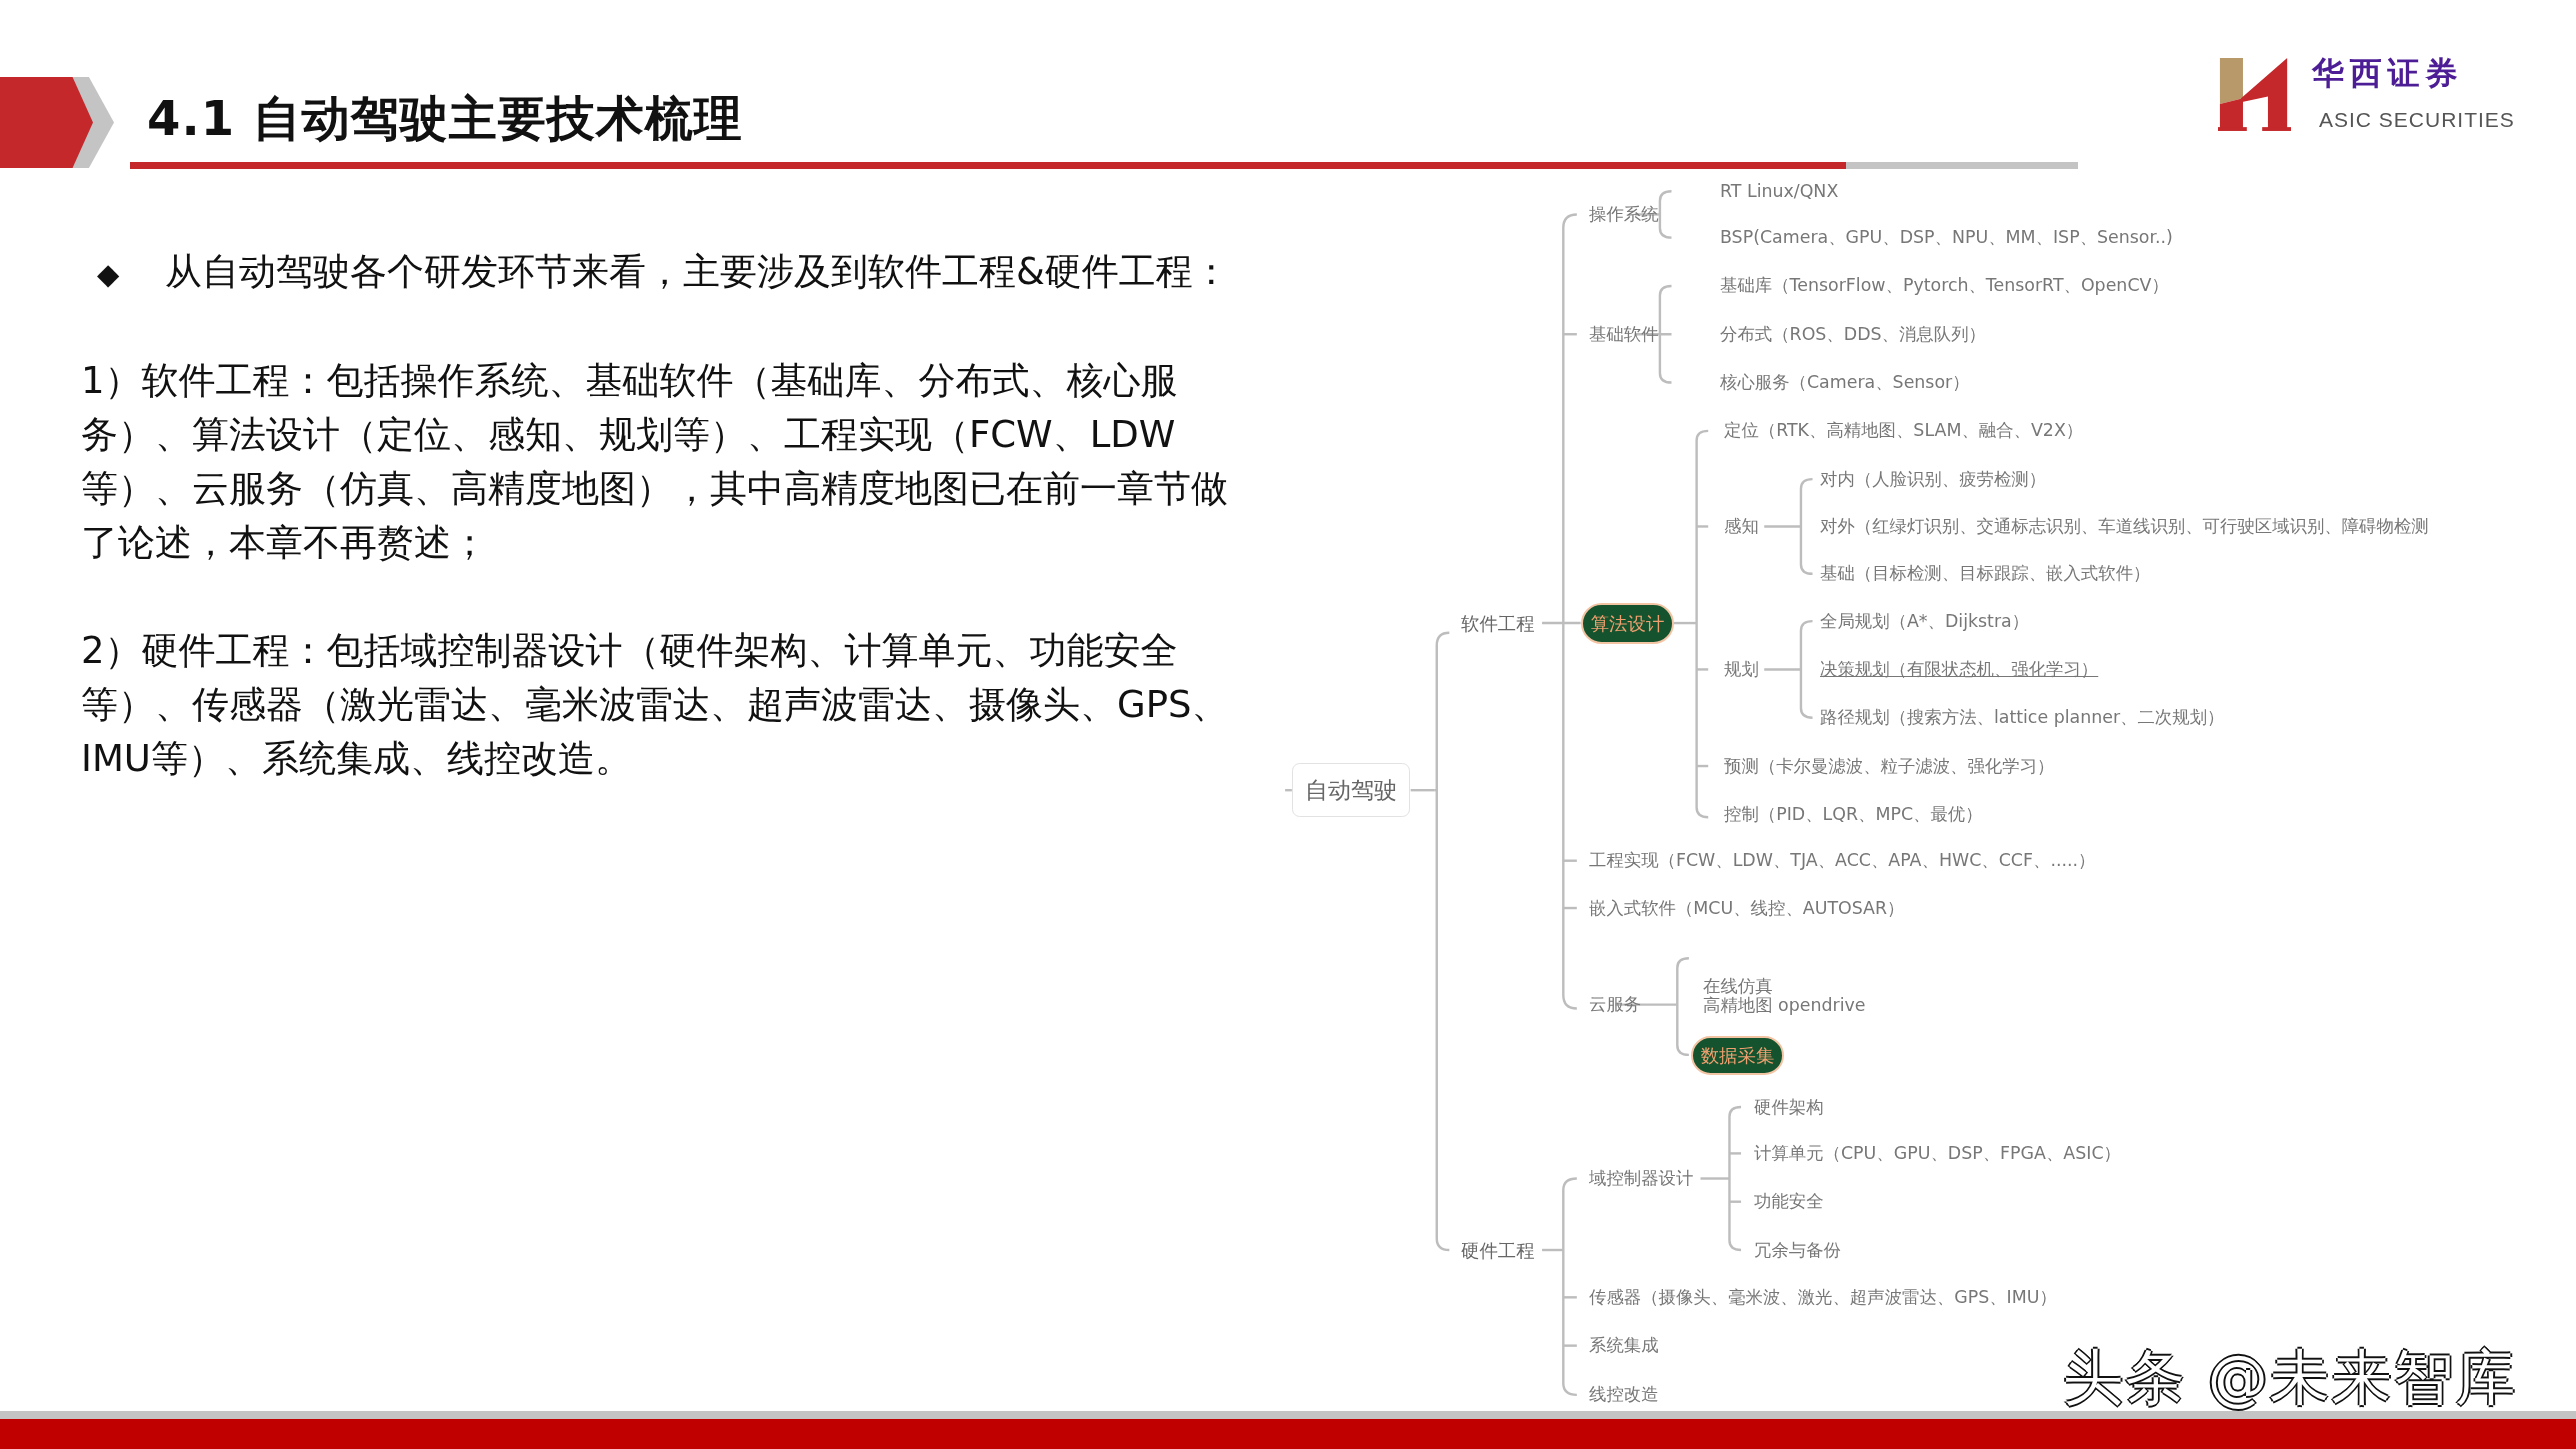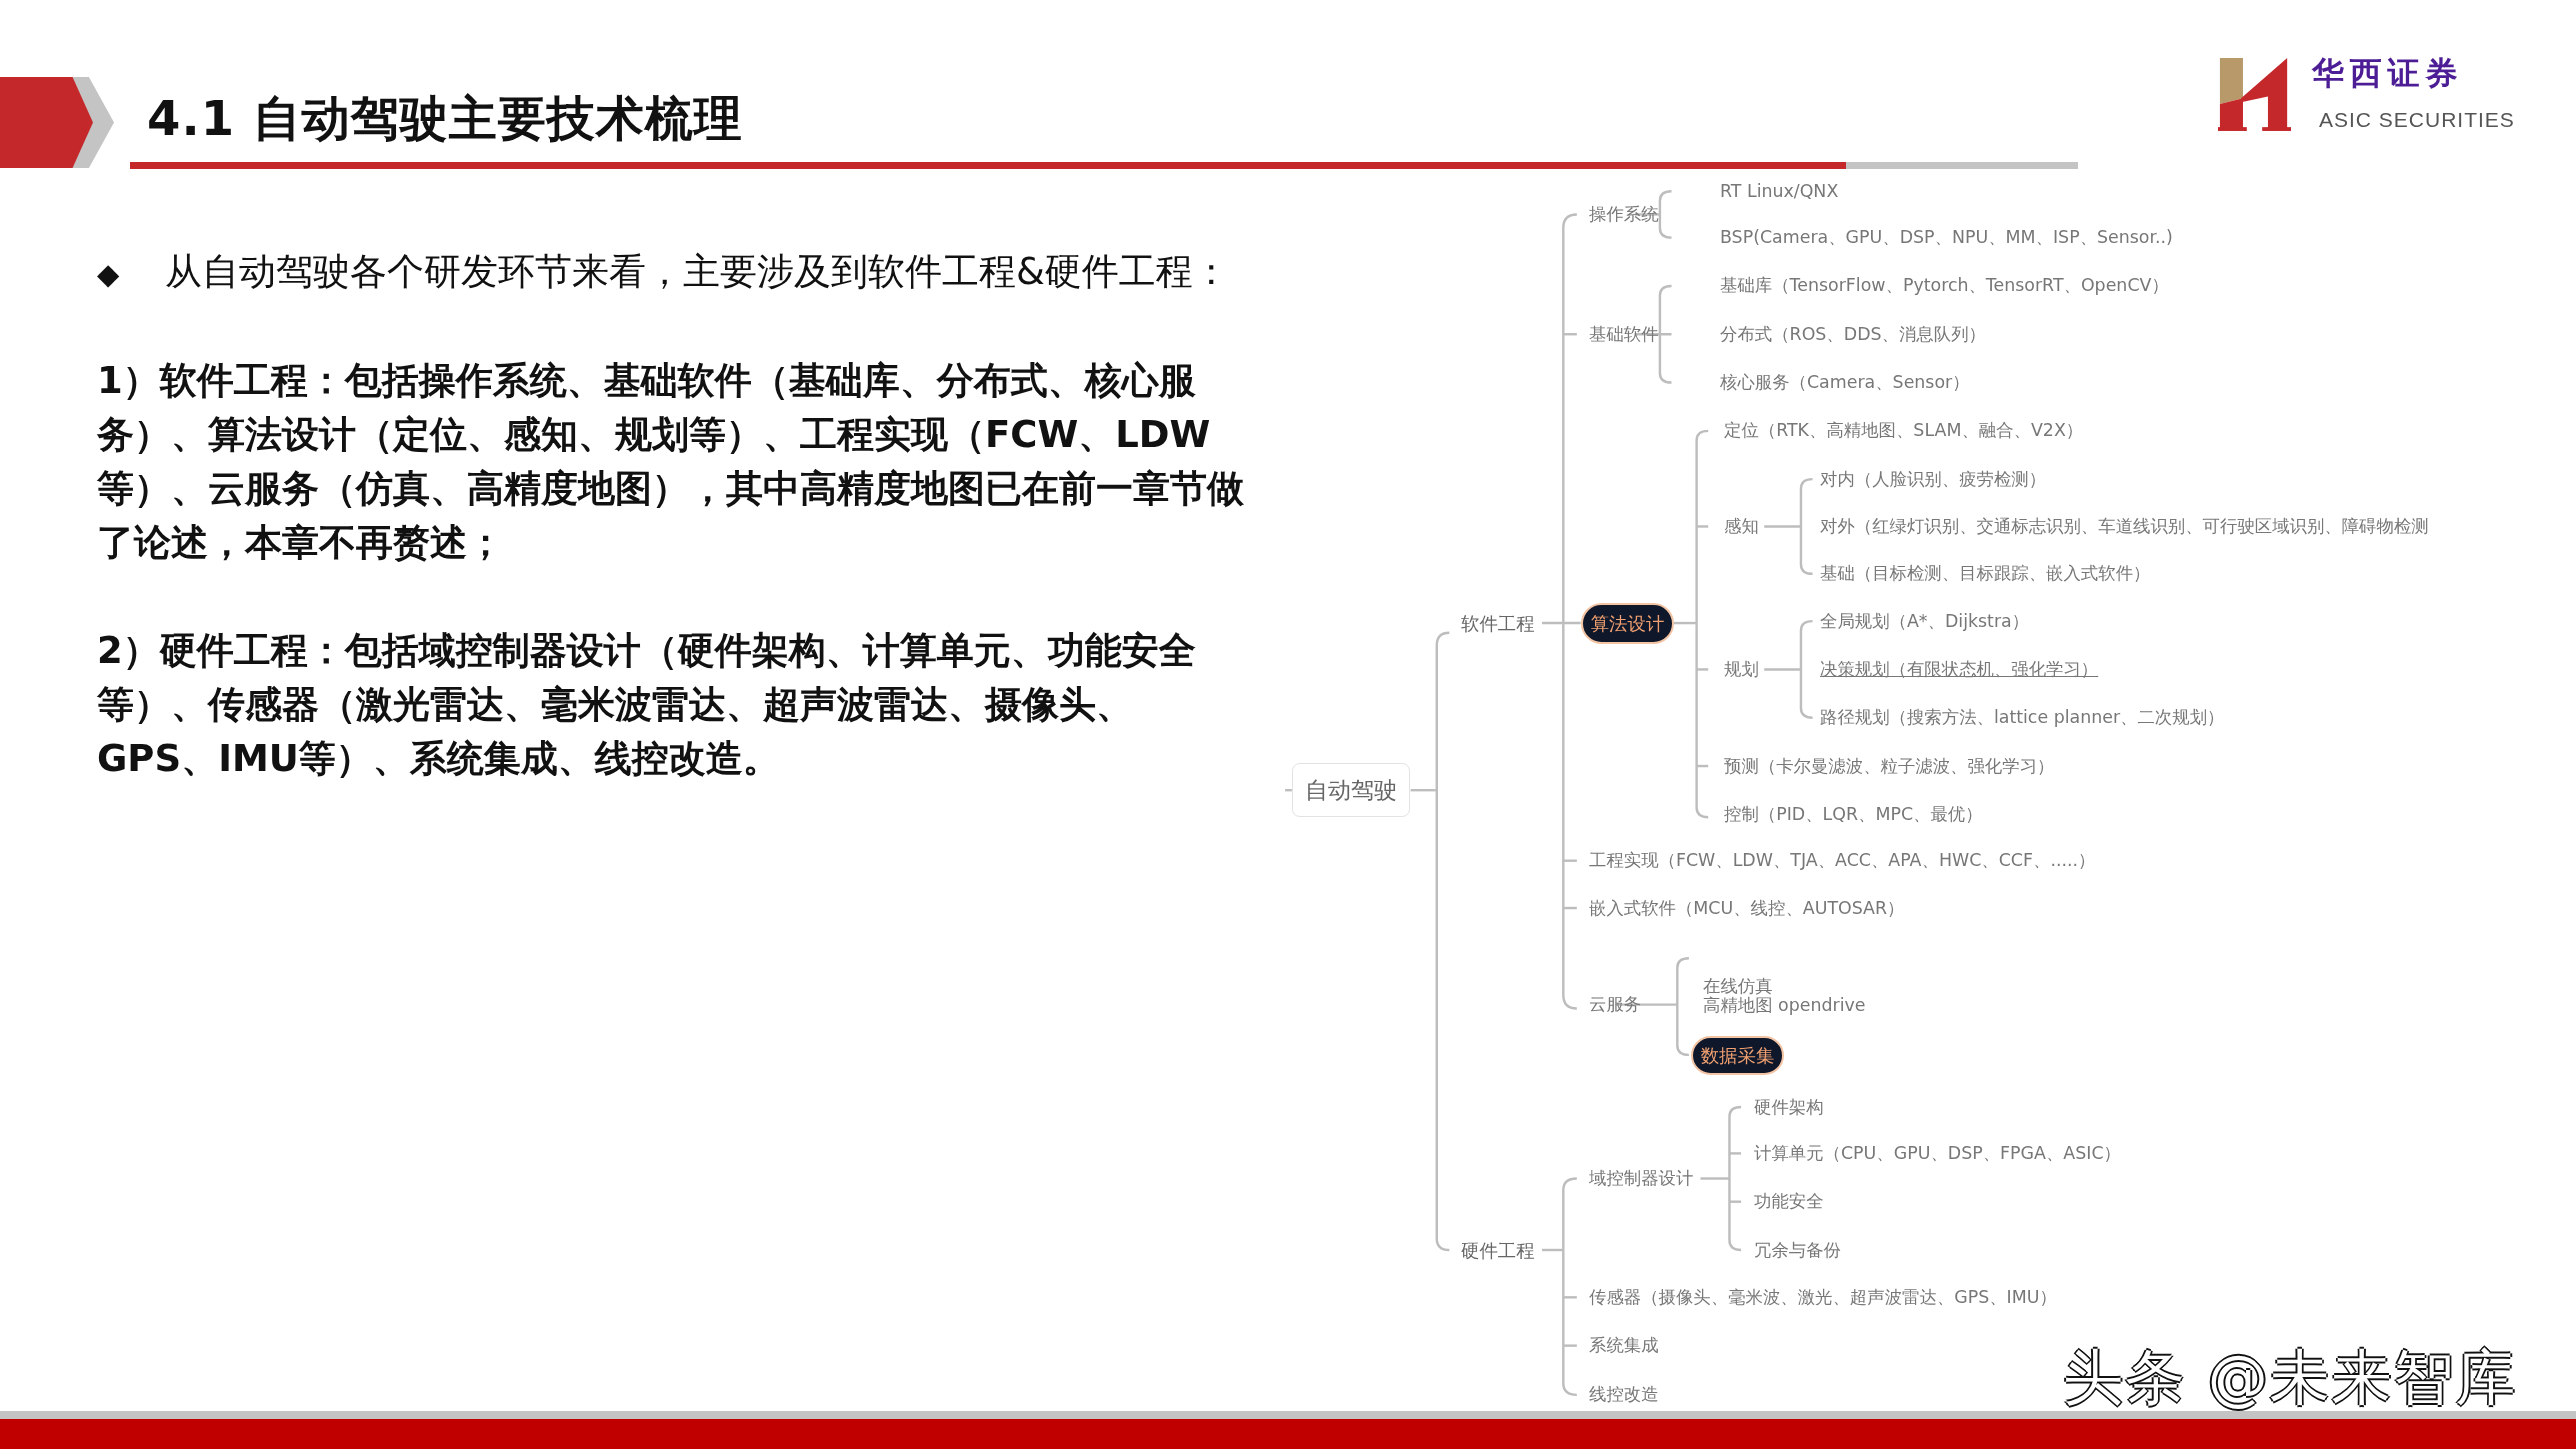--- a/index.html
+++ b/index.html
@@ -18,33 +18,33 @@
   
   .logo-mark { left: 2218px; top: 56px; width: 73px; height: 75px; }
   .logo-cn { left: 2312px; top: 52px; font-size: 32px; color: #4c1d95; font-family: "DejaVu Serif", serif;
              font-weight: bold; letter-spacing: 5.8px; white-space: nowrap; }
   .logo-en { left: 2319px; top: 108px; font-size: 21px; color: #555; font-family: "Liberation Sans", sans-serif;
              letter-spacing: 1px; white-space: nowrap; }
   
   .body-text { color: #111; font-size: 37px; line-height: 54px; font-family: "DejaVu Sans", sans-serif; }
   .bullet-line { left: 97px; top: 245px; white-space: nowrap; }
   .bullet-glyph { display: inline-block; width: 68px; font-size: 29px; }
-  .para { left: 97px; width: 1150px; font-weight: bold; }
+  .para { left: 81px; width: 1150px; }
   .para1 { top: 354px; }
   .para2 { top: 624px; }
   
   .node { position: absolute; white-space: nowrap; color: #777; font-size: 17.4px;
           font-family: "DejaVu Sans", sans-serif; line-height: 21px; }
   .node.l1 { font-size: 18.4px; color: #666; }
   .root { left: 1292px; top: 763px; width: 118px; height: 54px; border: 1.9px solid #e2e2e2; border-radius: 7.7px;
           box-sizing: border-box; display: flex; align-items: center; justify-content: center;
           font-size: 23px; color: #666; background: #fff; }
   .pill { position: absolute; border: 2.9px solid #f3c4a4; border-radius: 21px; color: #f0a070;
           font-size: 18.4px; display: flex; align-items: center; justify-content: center; box-sizing: border-box;
-          background: #0f172a; }
+          background: #14532d; }
   svg.lines { position: absolute; left: 0; top: 0; }
   
   .foot-grey { left: 0; top: 1411px; width: 2576px; height: 8.7px; background: #c4c4c4; }
   .foot-red  { left: 0; top: 1419px; width: 2576px; height: 30px; background: #c00000; }
   .watermark { left: 2063px; top: 1338px; font-size: 60px; color: #fff; white-space: nowrap;
                text-shadow: -1.9px 0 0 #111, 1.9px 0 0 #111, 0 -1.9px 0 #111, 0 1.9px 0 #111;
                font-family: "DejaVu Sans", sans-serif; letter-spacing: 1.9px; }
 </style>
 </head>
 <body>

